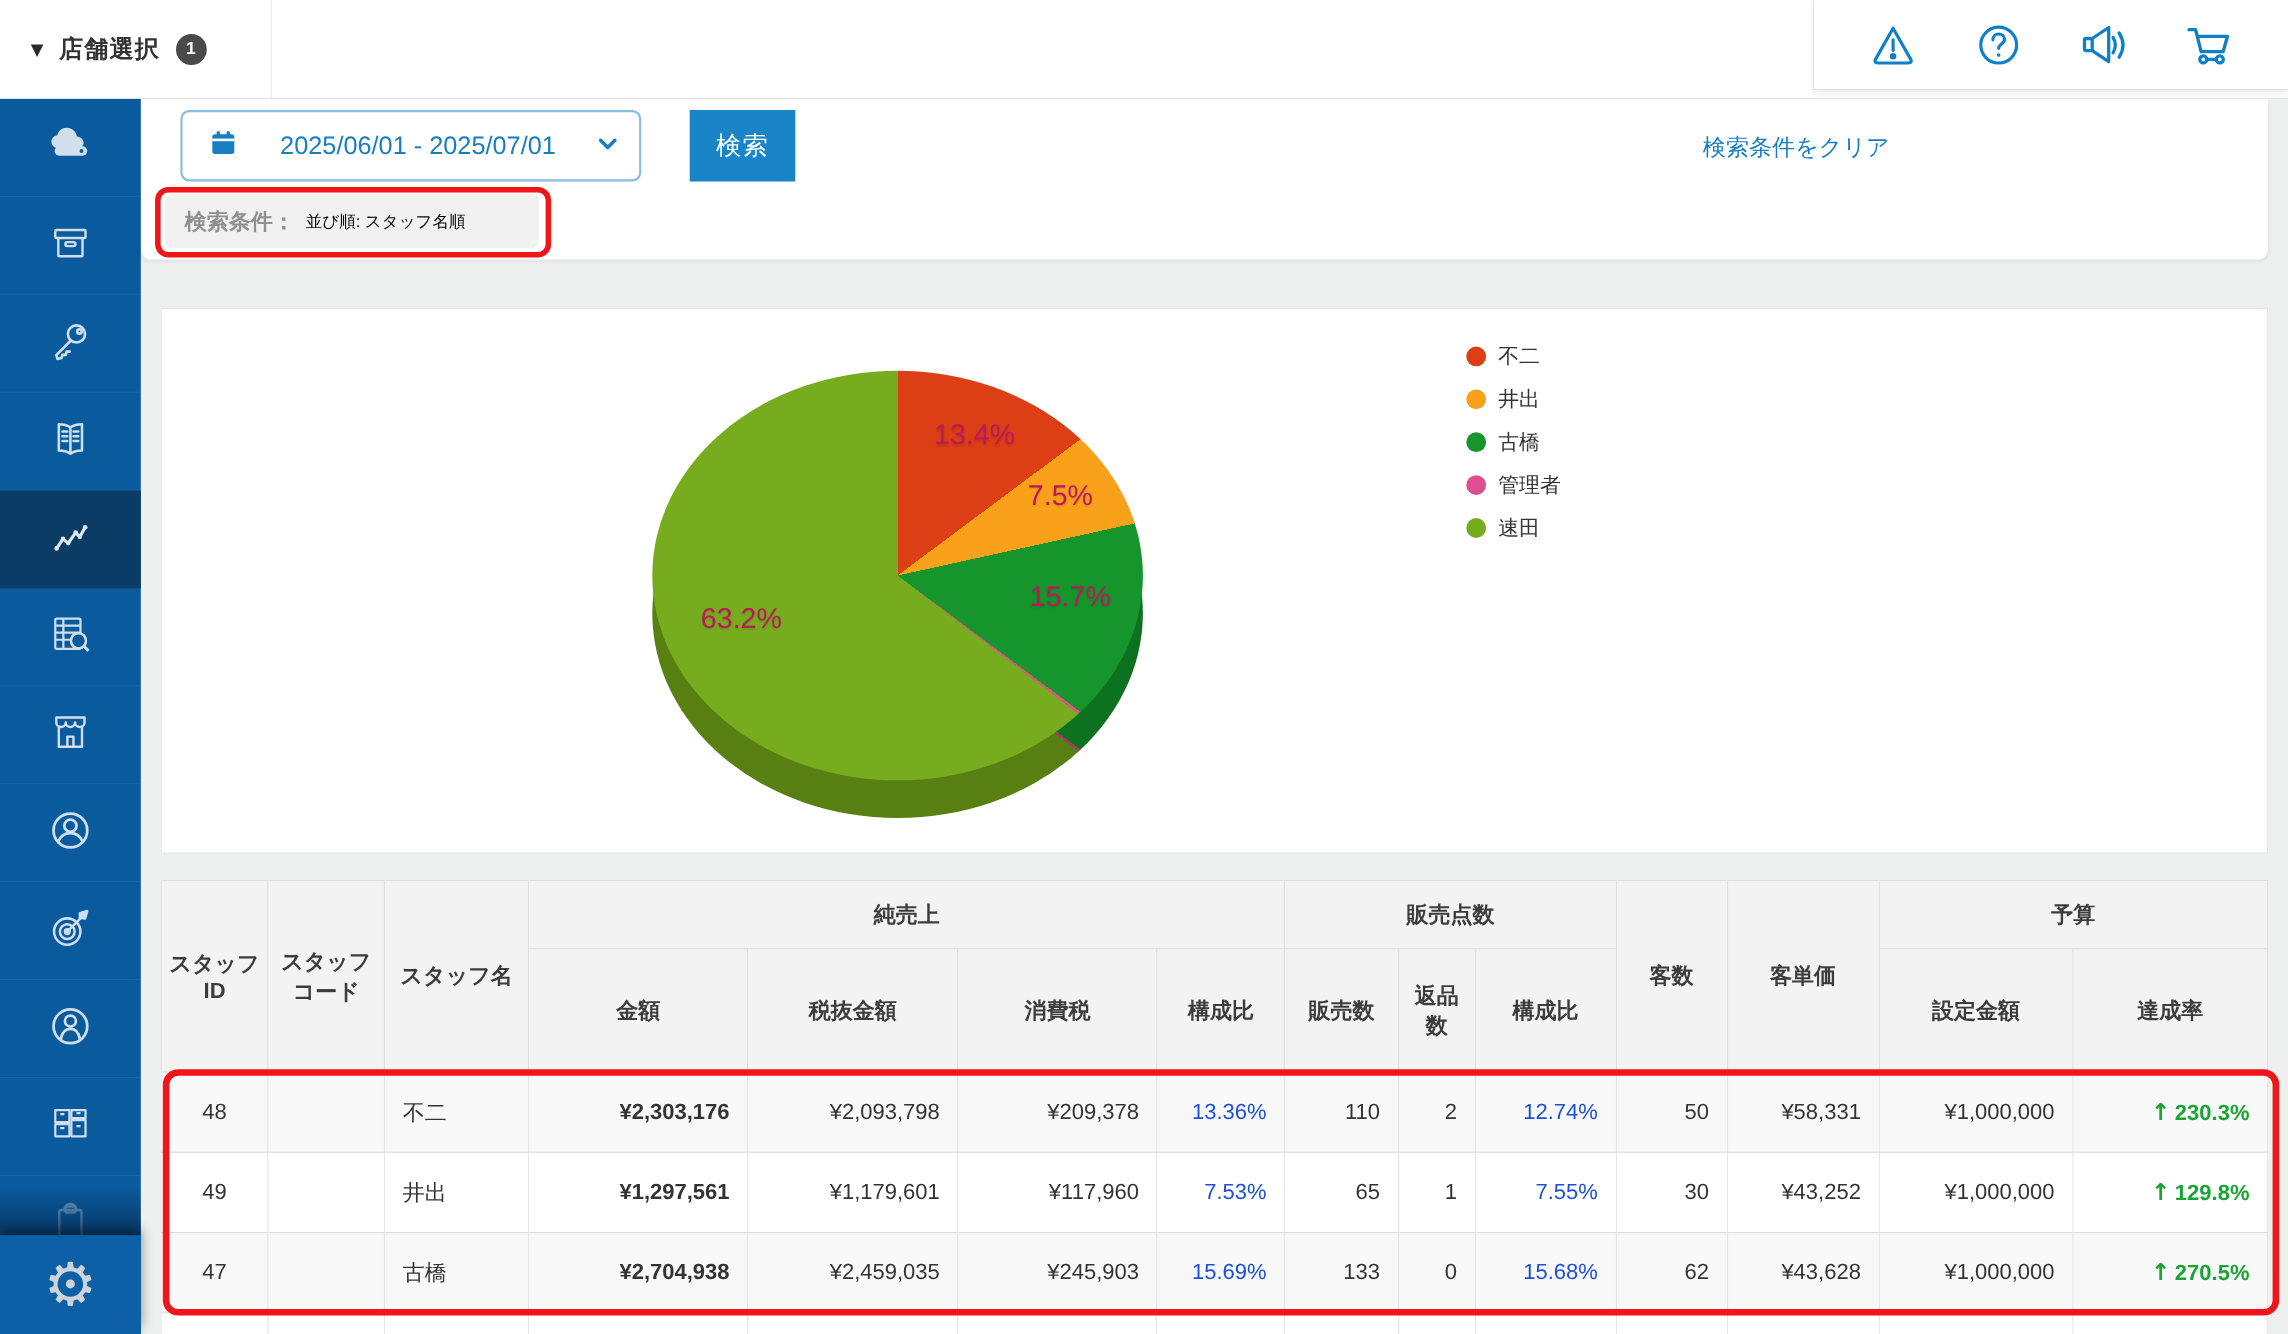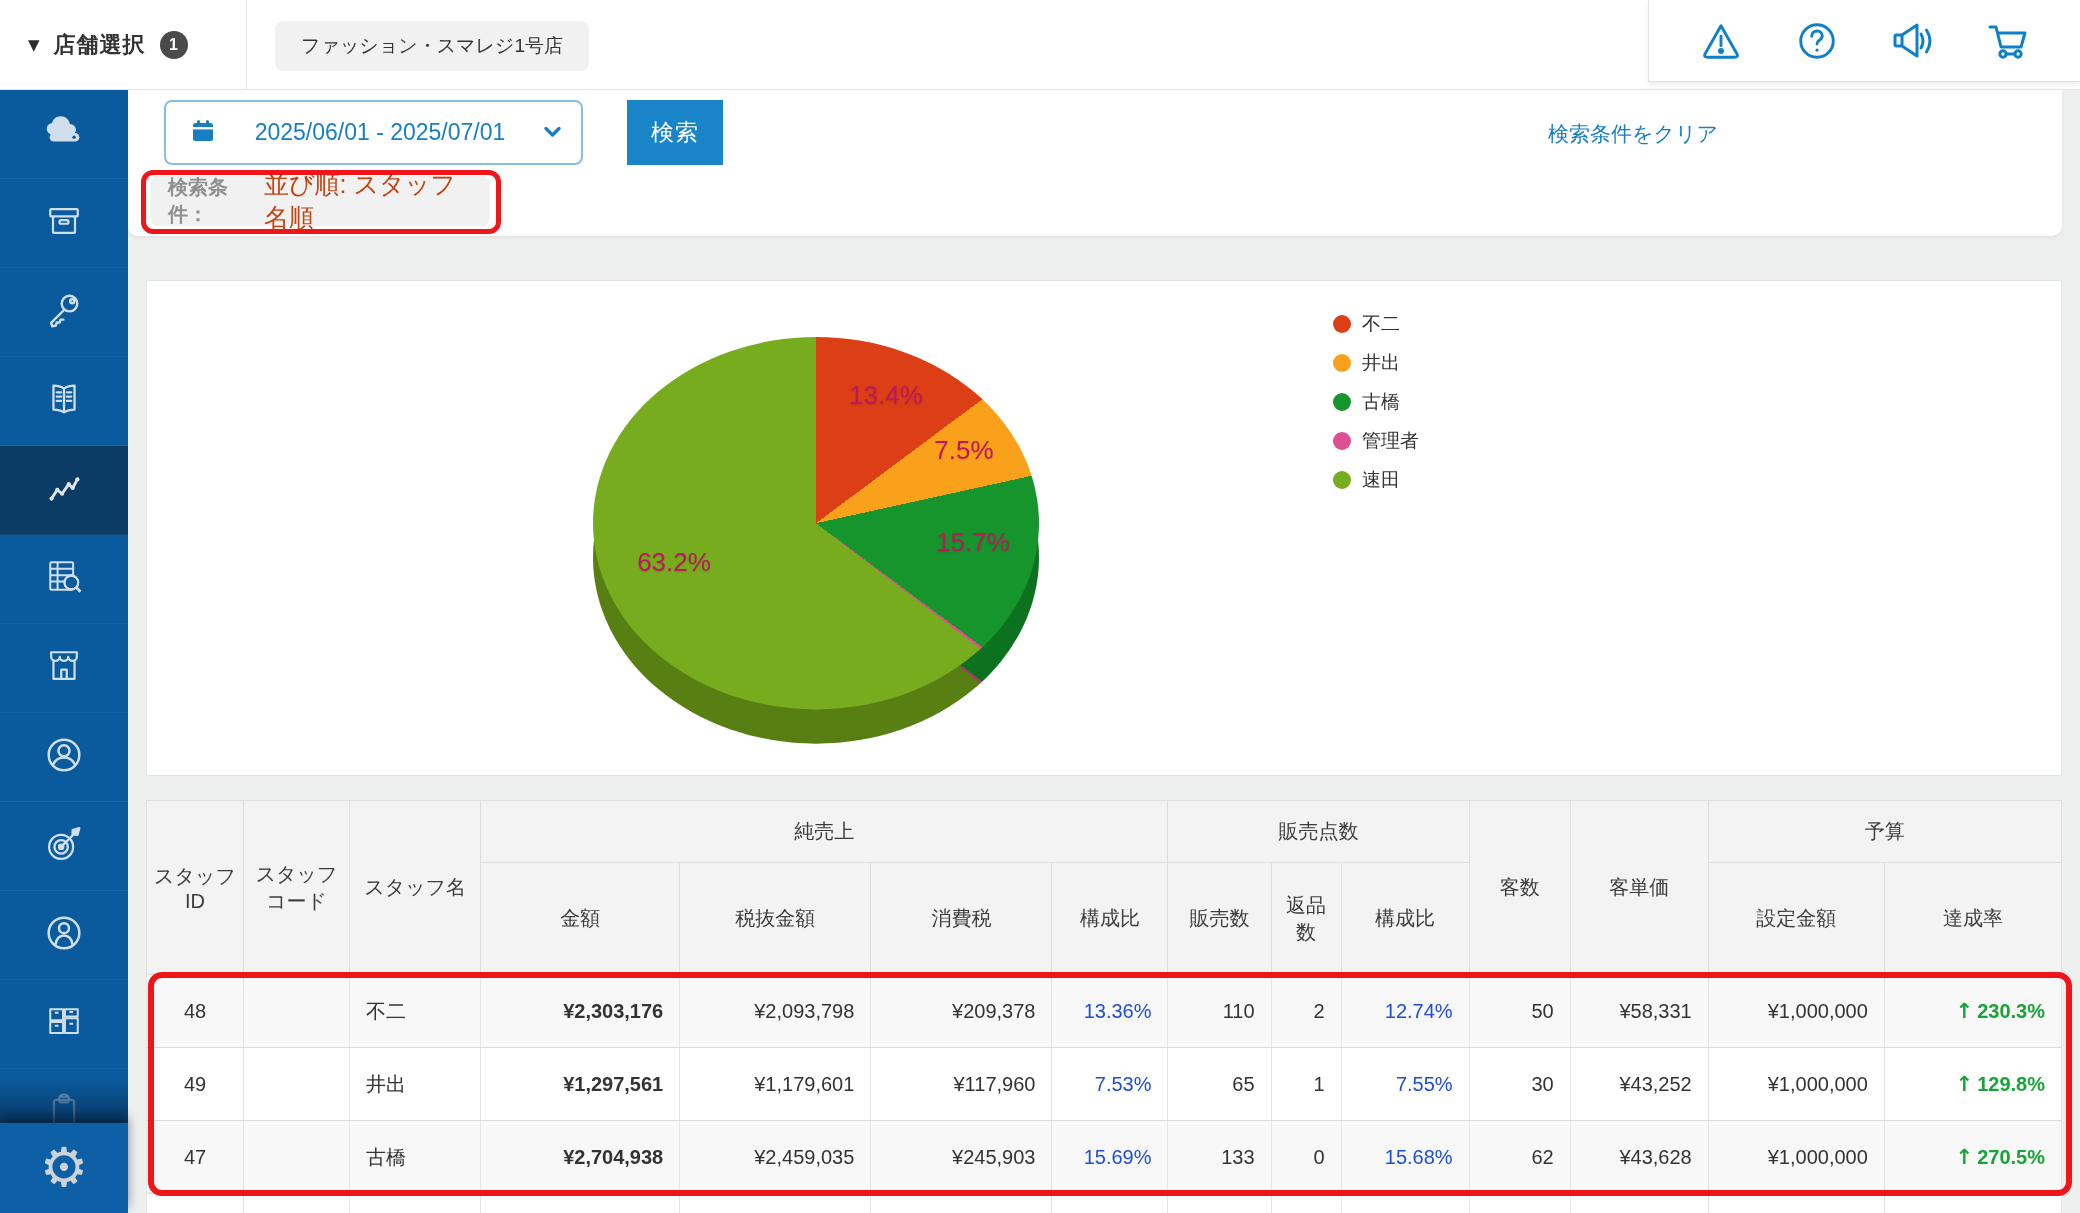--- a/index.html
+++ b/index.html
@@ -30,42 +30,42 @@
 
   
   .search-card { left:128px; top:90px; width:1934px; height:146px; background:#fff; border-radius:0 0 10px 10px; box-shadow:0 2px 4px rgba(0,0,0,.06); z-index:3; }
   .datepicker { position:absolute; left:36px; top:10px; width:419px; height:65px; border:2px solid #8abde2; border-radius:8px; background:#fff; display:flex; align-items:center; gap:26px; padding:0 20px 0 24px; cursor:pointer; }
   .datepicker-text { font-size:23px; color:#187ec2; flex:1; text-align:center; }
   .search-btn { position:absolute; left:499px; top:10px; width:96px; height:65px; background:#1985c8; color:#fff; font-size:23px; border:none; border-radius:0; cursor:pointer; letter-spacing:1px; }
   .clear-link { position:absolute; left:1420px; top:30px; font-size:21px; color:#187ec2; cursor:pointer; }
   .options-btn { position:absolute; left:1652px; top:5px; width:259px; height:68px; background:#edf0f1; border:2px solid #66a9da; border-radius:8px; display:flex; align-items:center; justify-content:center; gap:12px; font-size:22px; color:#187ec2; cursor:pointer; }
   .cond-chip { position:absolute; left:22px; top:86px; width:340px; height:50px; background:#f1f1f2; border-radius:8px; display:flex; align-items:center; gap:10px; padding:0 18px; }
   .cond-label { font-size:20px; font-weight:bold; color:#8f8f8f; }
-  .cond-value { font-size:25px; color:#c2410c; }
+  .cond-value { font-size:15px; color:#000000; }
 
   
   .anno1 { left:13px; top:80px; width:360px; height:64px; border:5px solid #ef1519; border-radius:12px; position:absolute; pointer-events:none; z-index:9; }
   .anno2 { left:148px; top:972px; width:1924px; height:224px; border:6px solid #ef1519; border-radius:14px; position:absolute; pointer-events:none; z-index:9; }
 
   
   .chart-panel { left:146px; top:280px; width:1916px; height:496px; background:#fff; border:1px solid #e3e3e3; z-index:2; }
   .pie-wrap { position:absolute; left:446px; top:56px; width:446px; height:486px; transform:scaleY(.835); transform-origin:top; }
   .pie-circle { position:absolute; left:0; width:446px; height:446px; border-radius:50%; }
   .pie-depth { top:41px; filter:none; }
   .pie-top { top:0; }
   .pie-label { position:absolute; width:110px; text-align:center; color:#be185d; font-size:26px; text-shadow:0 1px 2px rgba(0,0,0,.15); pointer-events:none; }
   .legend { position:absolute; left:1186px; top:30px; display:flex; flex-direction:column; gap:13px; }
   .legend-row { display:flex; align-items:center; gap:11px; }
   .legend-dot { width:18px; height:18px; border-radius:50%; }
   .legend-label { font-size:19px; color:#333; }
 
   
   .table-wrap { left:146px; top:800px; width:1916px; z-index:2; }
   table { border-collapse:collapse; table-layout:fixed; width:1916px; background:#fff; border:1px solid #d8d8d8; }
-  th { background:#f3f3f4; border:1px solid #dfdfdf; font-size:20px; font-weight:normal; color:#3c3c3c; text-align:center; vertical-align:middle; padding:4px 6px; }
+  th { background:#f3f3f4; border:1px solid #dfdfdf; font-size:20px; font-weight:bold; color:#3c3c3c; text-align:center; vertical-align:middle; padding:4px 6px; }
   thead tr.group-row th { height:62px; }
   thead tr.sub-row th { height:112px; }
   td { border:1px solid #e6e6e6; border-bottom:1px solid #dcdcdc; font-size:20px; color:#333; height:73px; padding:0 16px; vertical-align:middle; background:transparent; }
   tbody tr:nth-child(odd)  { background:#f8f8f8; }
   tbody tr:nth-child(even) { background:#ffffff; }
   td.c { text-align:center; } td.l { text-align:left; } td.r { text-align:right; }
   td.b { font-weight:bold; }
   td.pct { color:#1d4ed8; }
   td.rate { color:#18a437; font-weight:bold; }
   td.rate .arrow { font-family:"DejaVu Sans",sans-serif; font-weight:bold; margin-right:4px; font-size:21px; }
@@ -75,21 +75,20 @@
 
 <div class="app">
 
   <header class="abs topbar">
     <div class="abs store-select">
       <span class="tri-down">▼</span>
       <span class="store-select-label">店舗選択</span>
       <span class="store-badge">1</span>
     </div>
     <div class="abs topbar-divider"></div>
-    <div class="abs store-chip">ファッション・スマレジ1号店</div>
   </header>
 
   <div class="abs icons-panel">
     <span class="top-icon">
       <svg width="46" height="46" viewBox="0 0 48 48" fill="none" stroke="#0e80c8" stroke-width="3" stroke-linejoin="round" stroke-linecap="round">
           <path d="M24 8 L41 38 Q42 41 38 41 L10 41 Q6 41 7 38 Z"></path>
           <line x1="24" y1="19" x2="24" y2="29"></line>
           <circle cx="24" cy="34.5" r="1.6" fill="#0e80c8"></circle>
         </svg>
     </span>

